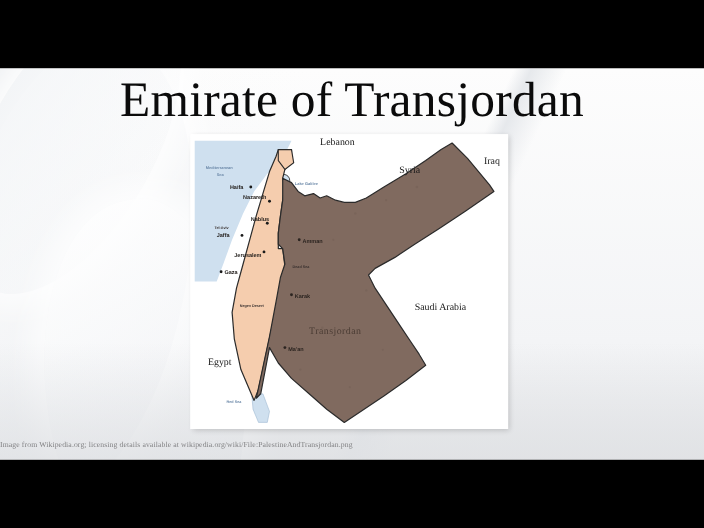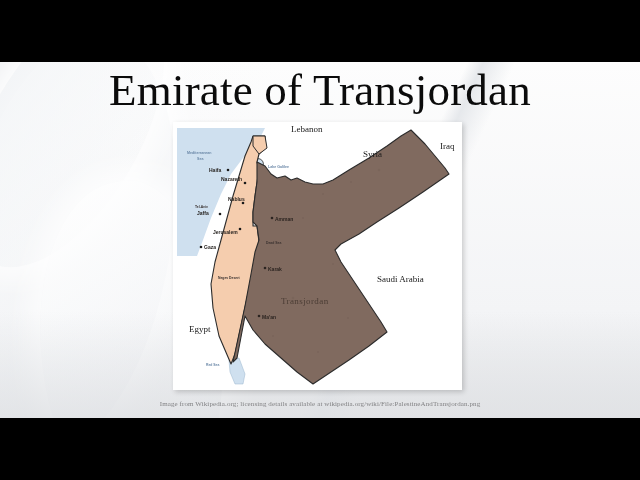--- a/index.html
+++ b/index.html
@@ -32,21 +32,21 @@
 
   #title{position:absolute;left:0;top:-2px;width:640px;text-align:center;
      font-family:"Liberation Serif",serif;font-size:45px;line-height:60px;
      color:#0b0b0b;letter-spacing:.2px;white-space:nowrap;z-index:12;}
 
   
   #mapwrap{position:absolute;left:173px;top:60px;width:289px;height:268px;z-index:10;
      background:#ffffff;box-shadow:2px 2px 5px rgba(0,0,0,.18);}
   #mapsvg{display:block;width:289px;height:268px;}
 
-  .cap{position:absolute;left:0;top:338px;width:640px;text-align:center;z-index:12;
+  .cap{position:absolute;left:0;top:338px;width:640px;text-align:left;z-index:12;
      font-family:"Liberation Serif",serif;font-size:7px;color:#7c7c7e;
      letter-spacing:.1px;white-space:nowrap;opacity:.95;}
 
   
   .lbl-country{font-family:"Liberation Serif",serif;font-size:9px;fill:#1a1a1a;}
   .lbl-sea{font-family:"Liberation Sans",sans-serif;font-size:3.6px;font-weight:bold;fill:#6b88a8;}
   .lbl-city{font-family:"Liberation Sans",sans-serif;font-size:5px;font-weight:bold;fill:#231f1c;}
   .lbl-city-w{font-family:"Liberation Sans",sans-serif;font-size:5px;font-weight:bold;fill:#2b2420;}
   .lbl-small{font-family:"Liberation Sans",sans-serif;font-size:3.4px;font-weight:bold;fill:#3a3230;}
   .lbl-tj{font-family:"Liberation Serif",serif;font-size:9px;fill:#4a3c34;letter-spacing:.4px;}

